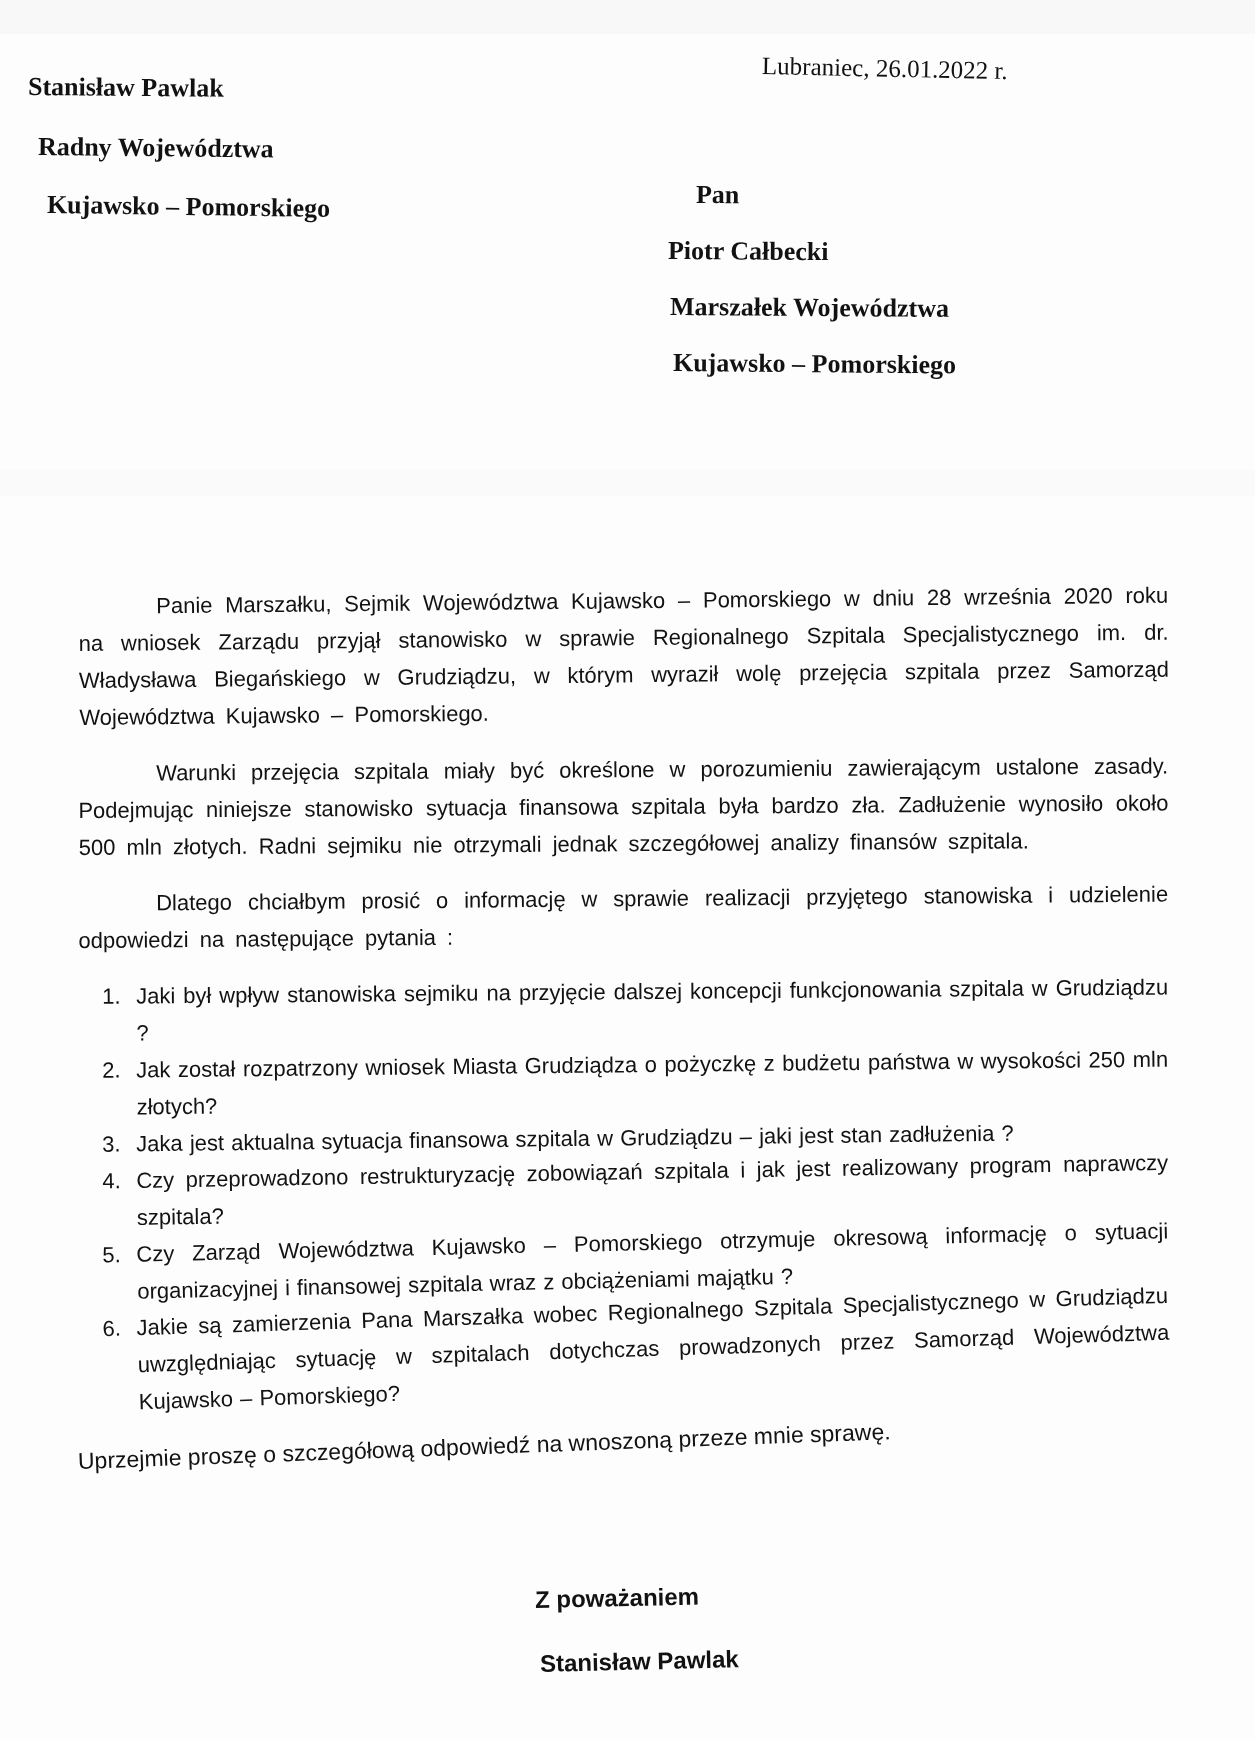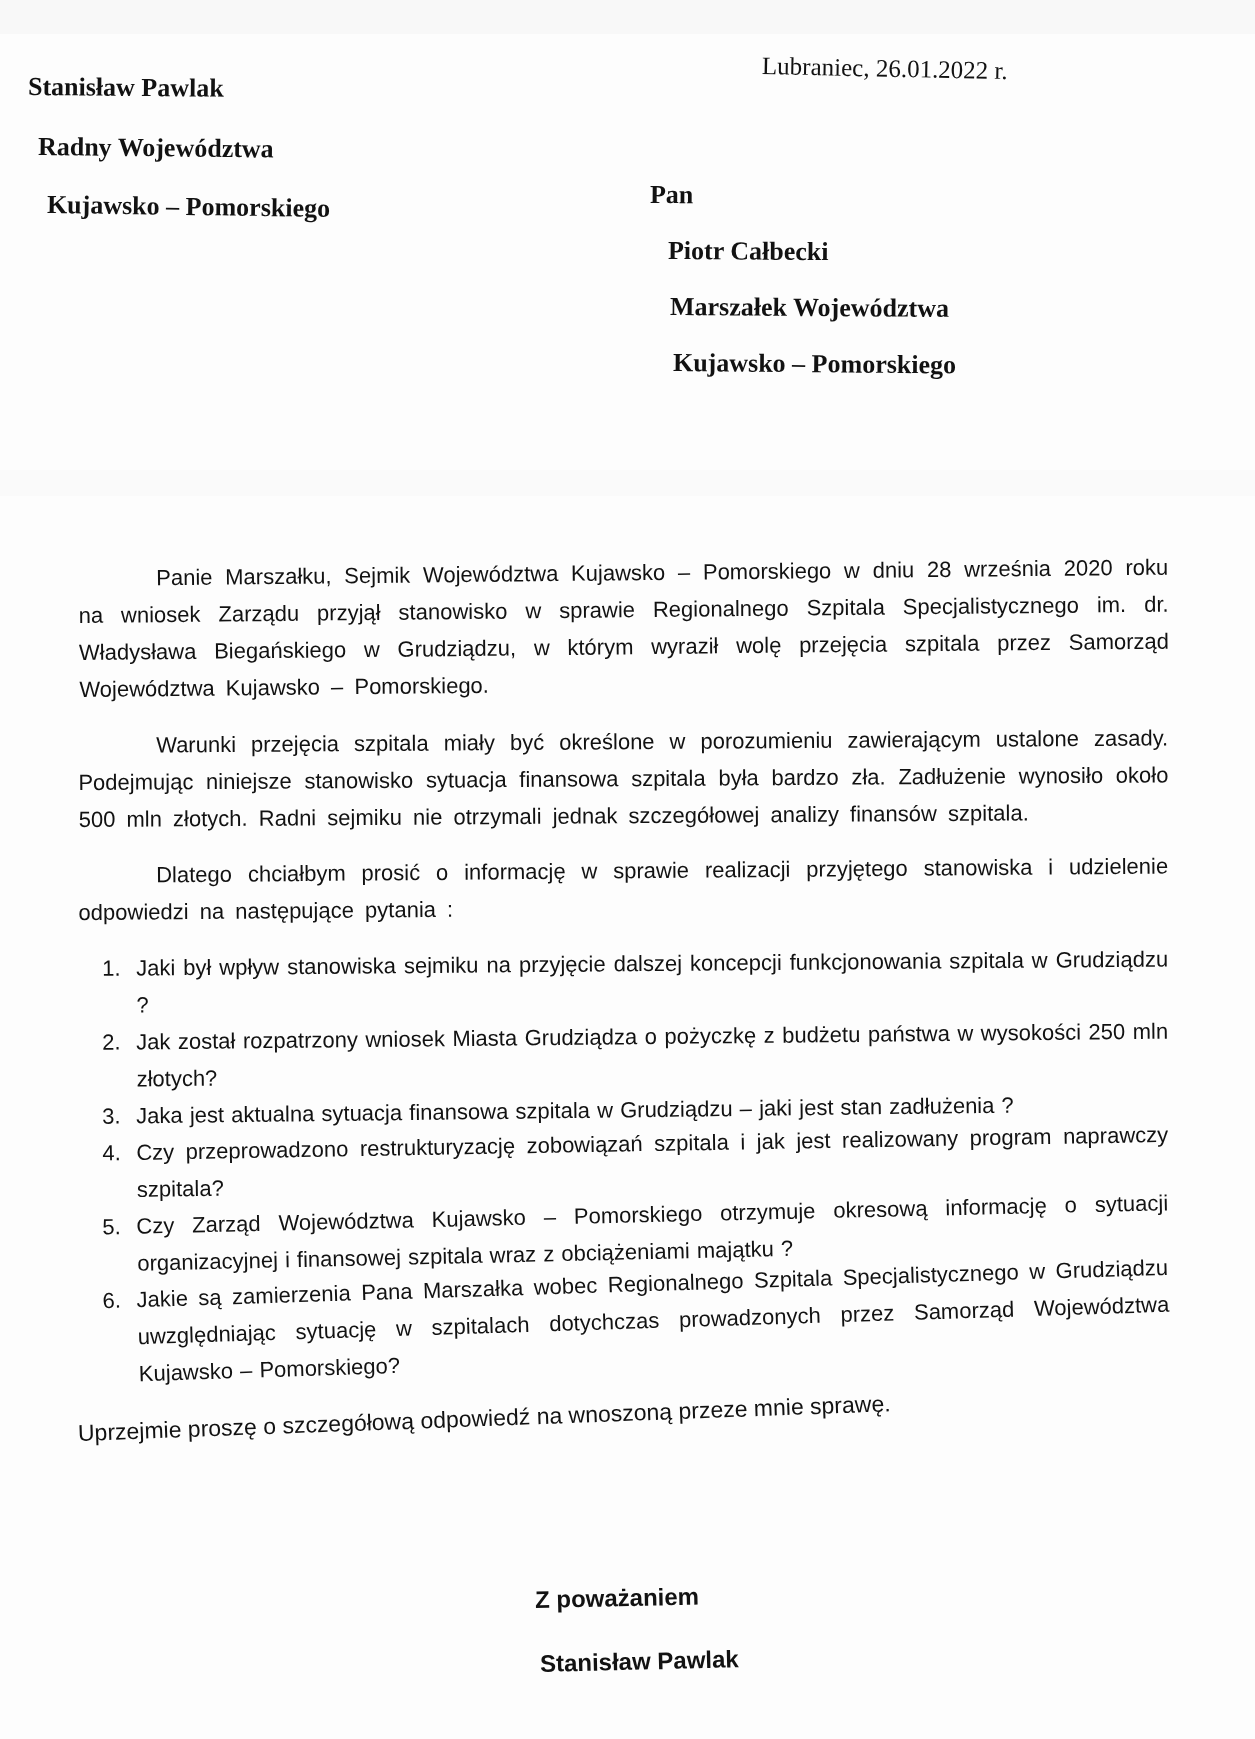--- a/index.html
+++ b/index.html
@@ -20,30 +20,30 @@
     position: absolute;
     white-space: nowrap;
     font-weight: bold;
     font-size: 26px;
     transform-origin: left center;
   }
   .date            { left: 762px; top: 52px;  font-weight: normal; font-size: 25px; transform: rotate(1.2deg); }
   .sender-name     { left: 28px;  top: 72px;  transform: rotate(0.5deg); }
   .sender-title    { left: 38px;  top: 132px; transform: rotate(0.6deg); }
   .sender-region   { left: 47px;  top: 190px; transform: rotate(0.8deg); }
-  .rcpt-salutation { left: 650px; top: 180px; transform: rotate(0.4deg); }
+  .rcpt-salutation { left: 696px; top: 180px; transform: rotate(0.4deg); }
   .rcpt-name       { left: 668px; top: 236px; transform: rotate(0.4deg); }
   .rcpt-title      { left: 670px; top: 292px; transform: rotate(0.4deg); }
   .rcpt-region     { left: 673px; top: 348px; transform: rotate(0.5deg); }
 
   
   .body-block {
     position: absolute;
     left: 78px;
-    top: 560px;
+    top: 588px;
     width: 1090px;
     font-size: 22px;
     line-height: 37px;
   }
   .para {
     text-align: justify;
     text-indent: 78px;
     word-spacing: 5px;
     margin: 0 0 19px 0;
     transform-origin: left top;

